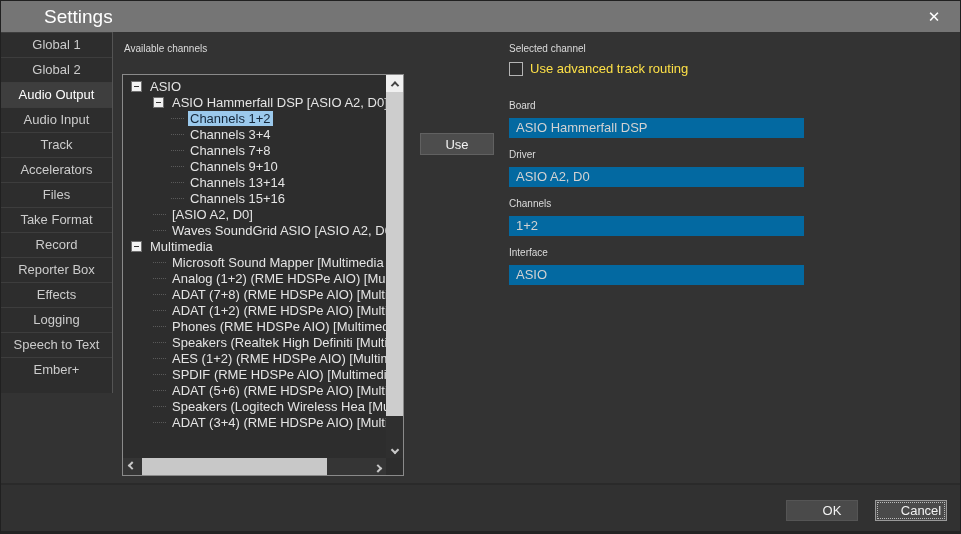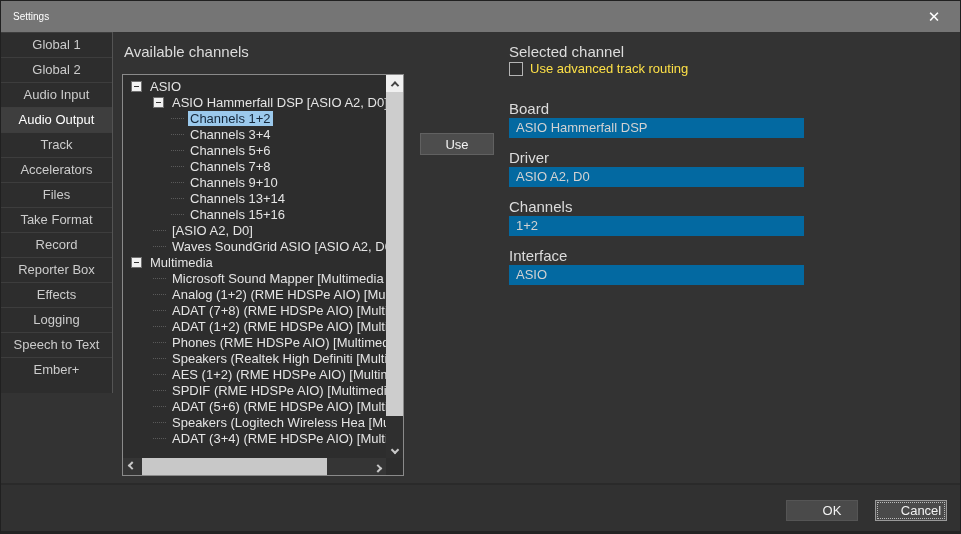--- a/index.html
+++ b/index.html
@@ -11,40 +11,40 @@
     overflow:hidden; border:1px solid #202020; border-bottom:3px solid #232323;
     color:#e0e0e0; font-size:13px;
   }
 
   
   .titlebar {
     position:absolute; top:0; left:0; width:100%; height:31px;
     background:#757575; display:flex; align-items:center;
     padding:0 12px; color:#ffffff;
   }
-  .titlebar .title { font-size:10px; }
+  .titlebar .title { font-size:19px;margin-left:31px; }
   .close-btn {
     position:absolute; right:10px; top:0; height:31px; width:32px;
     display:flex; align-items:center; justify-content:center;
     color:#ffffff; font-size:15px; cursor:default;
   }
 
   
   .sidebar {
     position:absolute; top:31px; left:0; width:112px; height:361px;
     background:#2d2d2d; border-right:1px solid #545454;
   }
   .side-item {
     height:25px; line-height:24px; text-align:center; color:#cccccc;
     border-top:1px solid #3d3d3d; font-size:13px; cursor:default;
   }
   .side-item.selected { background:#3e3e3e; color:#ffffff; }
 
   
-  .lbl { position:absolute; color:#dcdcdc; font-size:15px; white-space:nowrap; }
+  .lbl { position:absolute; color:#dcdcdc; font-size:10px; white-space:nowrap; }
 
   
   .listbox {
     position:absolute; left:121px; top:73px; width:282px; height:402px;
     background:#2d2d2d; border:1px solid #8a8a8a;
   }
   .tree {
     position:absolute; left:0; top:0; right:17px; bottom:17px;
     overflow:hidden; padding-top:3px;
   }
@@ -145,22 +145,22 @@
 <div class="window">
 
   <div class="titlebar">
     <span class="title">Settings</span>
     <span class="close-btn">✕</span>
   </div>
 
   <div class="sidebar">
       <div class="side-item">Global 1</div>
       <div class="side-item">Global 2</div>
+      <div class="side-item selected">Audio Output</div>
       <div class="side-item">Audio Input</div>
-      <div class="side-item selected">Audio Output</div>
       <div class="side-item">Track</div>
       <div class="side-item">Accelerators</div>
       <div class="side-item">Files</div>
       <div class="side-item">Take Format</div>
       <div class="side-item">Record</div>
       <div class="side-item">Reporter Box</div>
       <div class="side-item">Effects</div>
       <div class="side-item">Logging</div>
       <div class="side-item">Speech to Text</div>
       <div class="side-item">Ember+</div>
@@ -181,24 +181,20 @@
         <div class="tree-row lvl2">
           <span class="stub"></span>
           <span class="tree-label selected">Channels 1+2</span>
         </div>
         <div class="tree-row lvl2">
           <span class="stub"></span>
           <span class="tree-label">Channels 3+4</span>
         </div>
         <div class="tree-row lvl2">
           <span class="stub"></span>
-          <span class="tree-label">Channels 5+6</span>
-        </div>
-        <div class="tree-row lvl2">
-          <span class="stub"></span>
           <span class="tree-label">Channels 7+8</span>
         </div>
         <div class="tree-row lvl2">
           <span class="stub"></span>
           <span class="tree-label">Channels 9+10</span>
         </div>
         <div class="tree-row lvl2">
           <span class="stub"></span>
           <span class="tree-label">Channels 13+14</span>
         </div>

